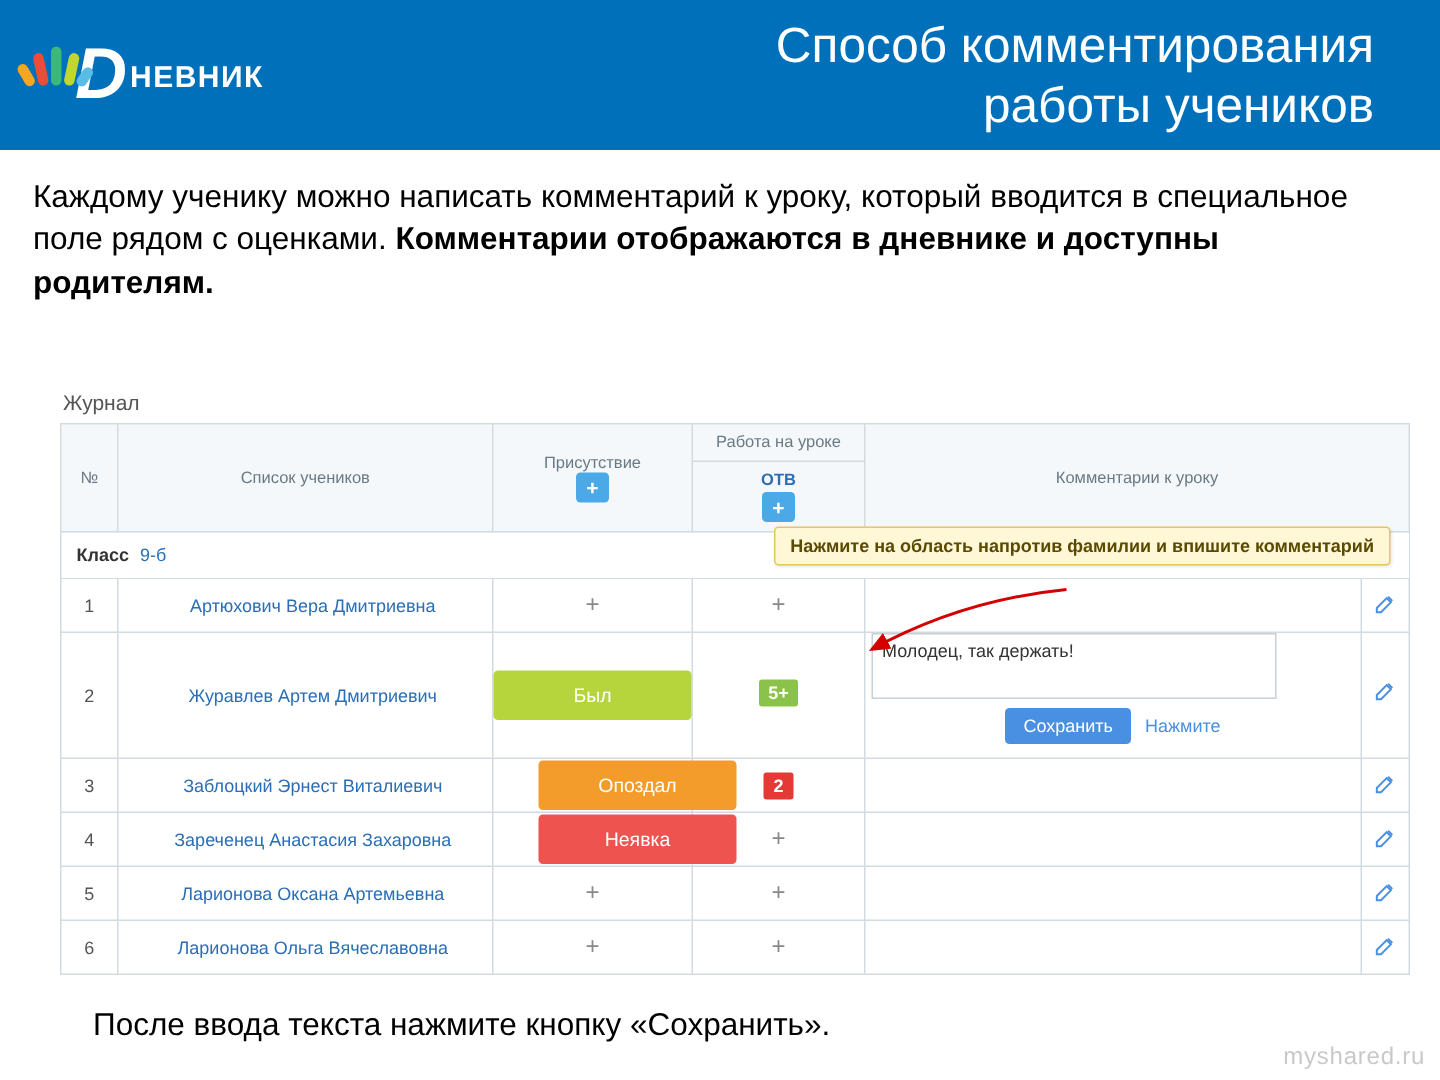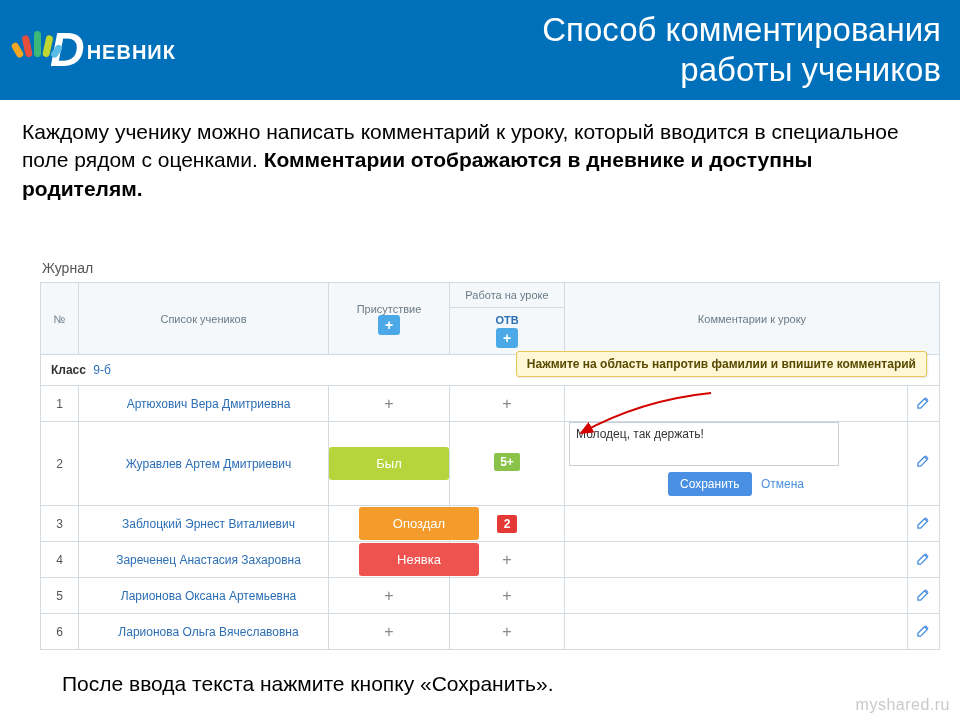--- a/index.html
+++ b/index.html
@@ -8,31 +8,31 @@
   .logo { display: flex; align-items: center; padding-left: 18px; }
   .logo-hand { width: 38px; height: 42px; position: relative; margin-right: -2px; margin-top:-28px;}
   .logo-hand span { position: absolute; width: 7px; border-radius: 4px; bottom: 0; }
   .logo-hand .f1 { height: 16px; background:#f5a623; left: 0; transform: rotate(-30deg); transform-origin: bottom center; }
   .logo-hand .f2 { height: 22px; background:#e94e3a; left: 8px; transform: rotate(-12deg); transform-origin: bottom center; }
   .logo-hand .f3 { height: 26px; background:#3cb878; left: 16px; }
   .logo-hand .f4 { height: 22px; background:#c0d730; left: 24px; transform: rotate(12deg); transform-origin: bottom center; }
   .logo-hand .f5 { height: 14px; background:#58bce5; left: 31px; transform: rotate(35deg); transform-origin: bottom center; }
   .logo-d { color:#fff; font-weight: 900; font-size: 48px; font-style: italic; line-height: 1; margin-left:-4px;}
   .logo-text { color:#fff; font-weight: 900; letter-spacing: 1px; font-size: 20px; margin-left: 2px; align-self:flex-end; margin-bottom:10px;}
-  .slide-title { color:#fff; font-size: 33px; font-weight: 400; text-align: right; margin-left: auto; padding-right: 19px; line-height: 1.2; }
+  .slide-title { color:#fff; font-size: 33px; font-weight: 400; text-align: right; margin-left: auto; padding-right: 44px; line-height: 1.2; }
   .intro { color:#000; font-size: 21px; line-height: 1.35; padding: 18px 28px 8px 22px; }
   .intro b { font-weight: 700; }
   .journal-label { font-size: 14px; color:#555; padding: 4px 0 6px 42px; margin-top: 45px; }
   .grid-wrap { padding: 0 20px 0 40px; position: relative; }
   table.journal { border-collapse: collapse; width: 900px; font-size: 12px; color:#333; background:#fff; }
   table.journal th, table.journal td { border: 1px solid #d3dbe0; text-align: center; vertical-align: middle; }
   table.journal th { background:#f5f8fa; color:#6a7a85; font-weight: 400; font-size: 11px; padding: 6px 4px; }
   th.col-no { width: 38px; }
   th.col-name { width: 250px; }
-  th.col-att { width: 121px; }
+  th.col-att { width: 133px; }
   th.col-work { width: 115px; }
   th.col-comm { width: 365px; margin-left: 26px; }
   .sub-label { color:#2b6eb6; font-weight: 700; font-size: 11px; text-transform: uppercase; display:block; margin-bottom:2px;}
   .plus-btn { display:inline-flex; align-items:center; justify-content:center; width:22px; height:20px; background:#4aa9e6; color:#fff; border-radius:3px; font-weight:700; font-size:14px; cursor:pointer;}
   tr.class-row td { background:#fff; text-align:left; padding:8px 10px; font-weight:700; color:#333; }
   tr.class-row .cval { color:#2b6eb6; font-weight:400; margin-left:4px;}
   td.num { width:38px; color:#555; }
   td.name { text-align:left; padding-left:10px; color:#2b6eb6; }
   td.name a { color:#2b6eb6; text-decoration:none;text-align:right; }
   td.cell { padding:4px; position:relative; }
@@ -137,21 +137,21 @@
       </tr>
 
       <tr class="h80">
         <td class="num">2</td>
         <td class="name"><a href="#">Журавлев Артем Дмитриевич</a></td>
         <td class="cell" style="padding:0;vertical-align:middle"><span class="badge badge-green">Был</span></td>
         <td class="cell" style="vertical-align:middle"><span class="grade-5p">5+</span></td>
         <td class="cell comment-cell">
           <textarea class="comment-box" style="">Молодец, так держать!</textarea>
           <button class="btn-save">Сохранить</button>
-          <button class="btn-cancel">Отмена</button>
+          <button class="btn-cancel">Нажмите</button>
         </td>
         <td class="cell edit-col" style="vertical-align:middle"><span class="pencil"><svg viewBox="0 0 16 16">
                 <path d="M2 11l7-7 3 3-7 7H2v-3z" fill="none" stroke="#4a90e2" stroke-width="1.4"></path>
                 <path d="M10 3l3 3" stroke="#4a90e2" stroke-width="1.4"></path>
               </svg></span></td>
       </tr>
 
       <tr class="h36">
         <td class="num">3</td>
         <td class="name"><a href="#">Заблоцкий Эрнест Виталиевич</a></td>

